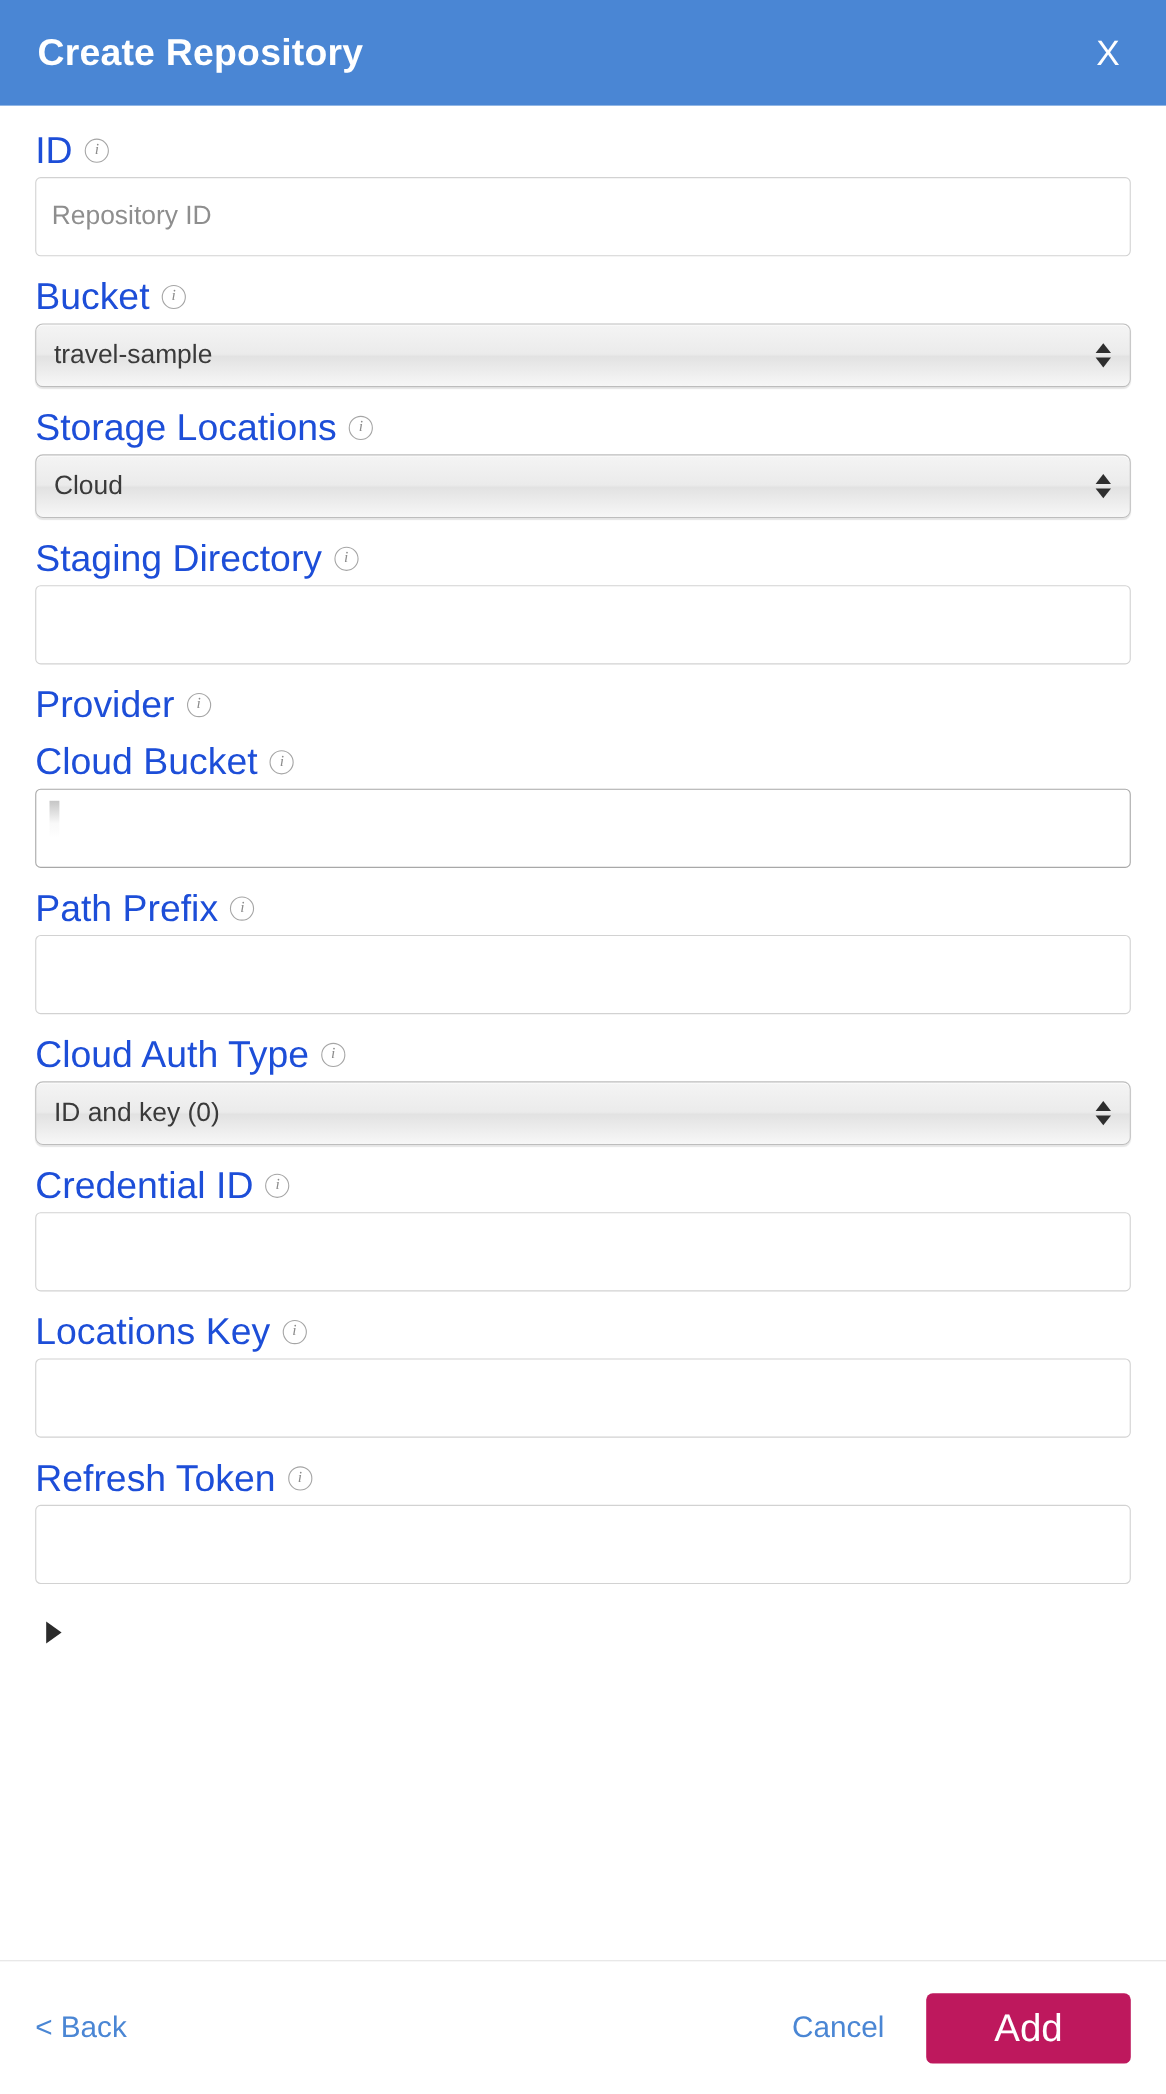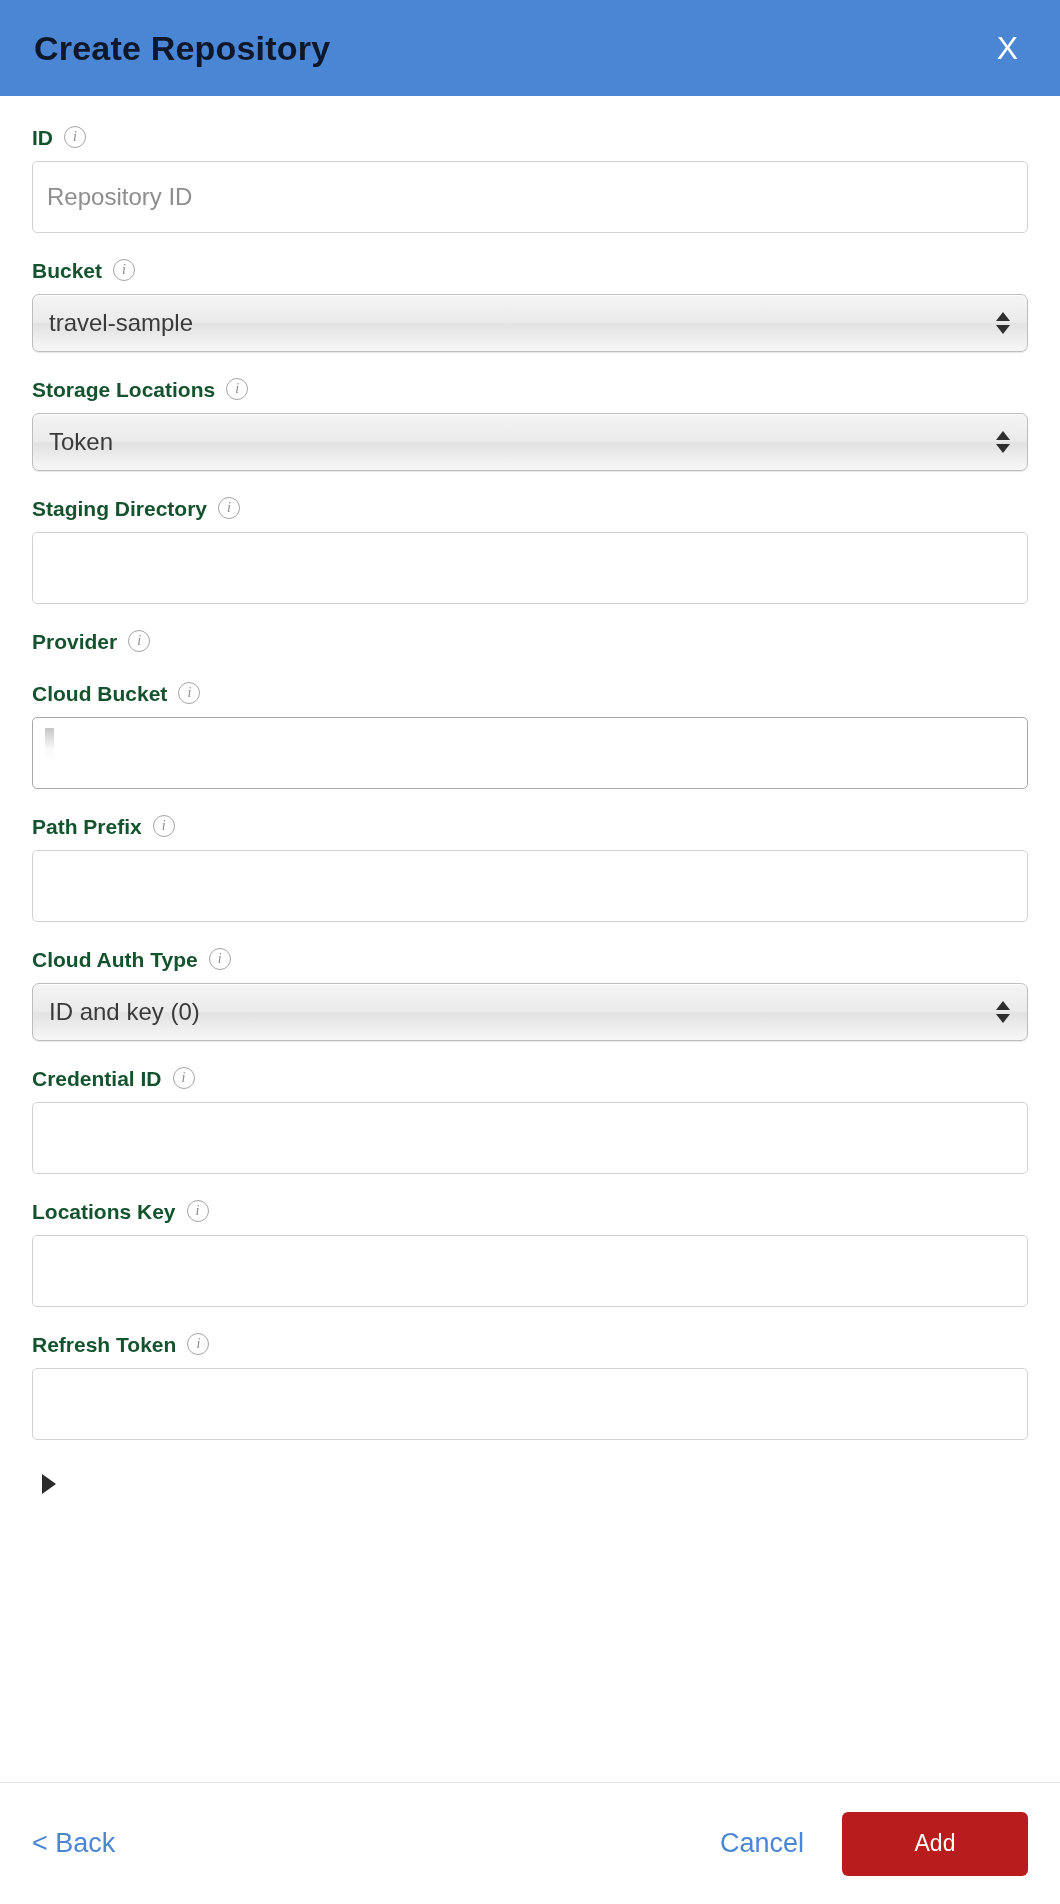--- a/index.html
+++ b/index.html
@@ -25,21 +25,21 @@
   .dialog-header {
     height: 96px;
     min-height: 96px;
     background: #4a86d4;
     display: flex;
     align-items: center;
     justify-content: space-between;
     padding: 0 34px 0 34px;
   }
   .dialog-title {
-    color: #0f172a;
+    color: #ffffff;
     font-size: 34px;
     font-weight: bold;
     letter-spacing: 0.2px;
     line-height: 1;
   }
   .close-btn {
     color: #ffffff;
     font-size: 32px;
     font-weight: 400;
     line-height: 1;
@@ -60,23 +60,23 @@
   }
 
   .field-label-row {
     display: flex;
     align-items: center;
     gap: 11px;
     margin-bottom: 9px;
     height: 30px;
   }
   .field-label {
-    font-size: 21px;
-    font-weight: bold;
-    color: #14532d;
+    font-size: 34px;
+    font-weight: normal;
+    color: #1d4ed8;
     line-height: 1;
   }
   .info-icon {
     width: 22px; height: 22px;
     border-radius: 50%;
     border: 1.6px solid #a5a5a5;
     color: #8c8c8c;
     font-size: 14px;
     font-style: italic;
     font-family: "Liberation Serif", serif;
@@ -189,27 +189,27 @@
     font-size: 27px;
     cursor: pointer;
     user-select: none;
     background: none;
     border: none;
     font-family: "Liberation Sans", sans-serif;
     padding: 0;
   }
   .cancel-btn { margin-right: 38px; }
   .add-btn {
-    background: #b91c1c;
+    background: #be185d;
     color: #ffffff;
     border: none;
     border-radius: 6px;
     width: 186px;
     height: 64px;
-    font-size: 23px;
+    font-size: 35px;
     font-family: "Liberation Sans", sans-serif;
     cursor: pointer;
     user-select: none;
   }
 </style>
 </head>
 <body>
 
 <div class="dialog">
 
@@ -239,21 +239,21 @@
               <span class="arrow-down"></span>
             </div>
           </div>
         </div>
         <div class="field">
           <div class="field-label-row">
             <span class="field-label">Storage Locations</span>
             <span class="info-icon">i</span>
           </div>
           <div class="select-wrap">
-            <div class="select-box">Token</div>
+            <div class="select-box">Cloud</div>
             <div class="select-arrows">
               <span class="arrow-up"></span>
               <span class="arrow-down"></span>
             </div>
           </div>
         </div>
         <div class="field">
           <div class="field-label-row">
             <span class="field-label">Staging Directory</span>
             <span class="info-icon">i</span>

